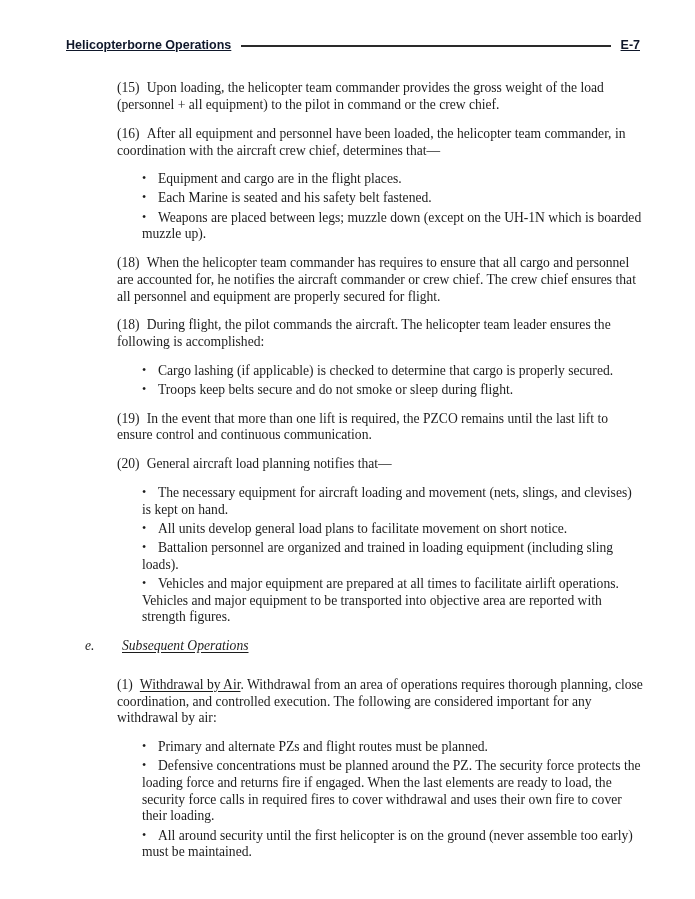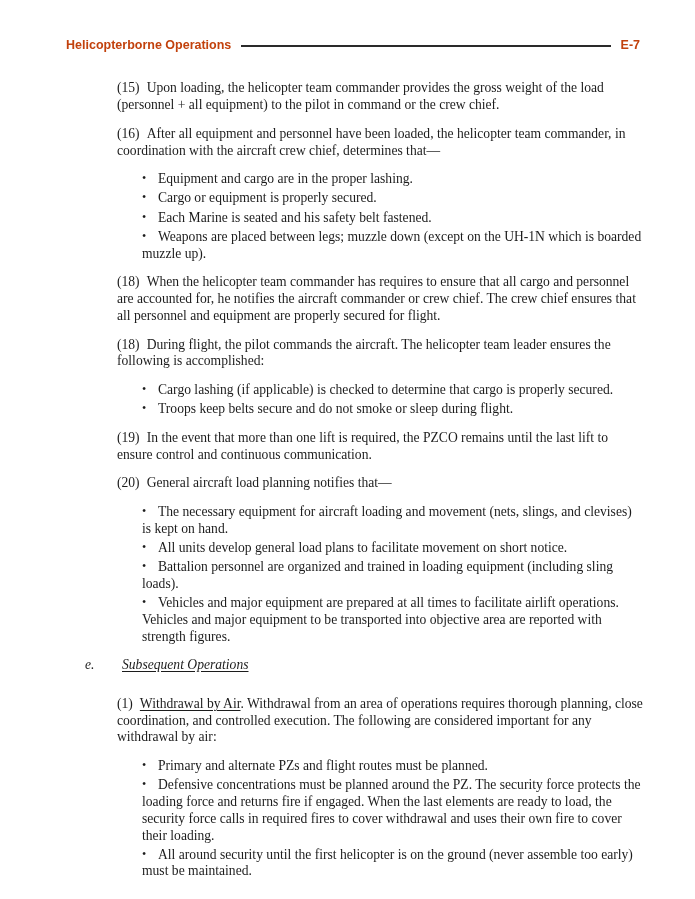--- a/index.html
+++ b/index.html
@@ -15,22 +15,23 @@
     overflow: hidden;
     box-sizing: border-box;
   }
   .hdr {
     display: flex;
     align-items: center;
     padding: 38px 55px 0 66px;
     font-family: "Liberation Sans", "DejaVu Sans", sans-serif;
     font-weight: bold;
     font-size: 12.5px;
-    color: #c2410c;
+    color: #0f172a;
     white-space: nowrap;
+    text-decoration: underline;
   }
   .hdr-rule {
     flex: 1 1 auto;
     height: 0;
     border-top: 2px solid #2a2a2a;
     margin: 1px 10px 0 10px;
   }
   .doc {
     padding: 27px 52px 0 117px;
   }
@@ -59,22 +60,21 @@
     <span>E-7</span>
   </div>
 
   <div class="doc">
 
     <p class="para"><span class="pnum">(15)</span><span>Upon loading, the helicopter team commander provides the gross weight of the load (personnel + all equipment) to the pilot in command or the crew chief.</span></p>
 
     <p class="para"><span class="pnum">(16)</span><span>After all equipment and personnel have been loaded, the helicopter team commander, in coordination with the aircraft crew chief, determines that—</span></p>
 
     <div class="bullets">
-      <div class="bullet-item"><span class="dot">•</span><span>Equipment and cargo are in the proper lashing.</span></div>
-      <div class="bullet-item"><span class="dot">•</span><span>Cargo or equipment is properly secured.</span></div>
+      <div class="bullet-item"><span class="dot">•</span><span>Equipment and cargo are in the flight places.</span></div>
       <div class="bullet-item"><span class="dot">•</span><span>Each Marine is seated and his safety belt fastened.</span></div>
       <div class="bullet-item"><span class="dot">•</span><span>Weapons are placed between legs; muzzle down (except on the UH-1N which is boarded muzzle up).</span></div>
     </div>
 
     <p class="para"><span class="pnum">(18)</span><span>When the helicopter team commander has requires to ensure that all cargo and personnel are accounted for, he notifies the aircraft commander or crew chief. The crew chief ensures that all personnel and equipment are properly secured for flight.</span></p>
 
     <p class="para"><span class="pnum">(18)</span><span>During flight, the pilot commands the aircraft. The helicopter team leader ensures the following is accomplished:</span></p>
 
     <div class="bullets">
       <div class="bullet-item"><span class="dot">•</span><span>Cargo lashing (if applicable) is checked to determine that cargo is properly secured.</span></div>

